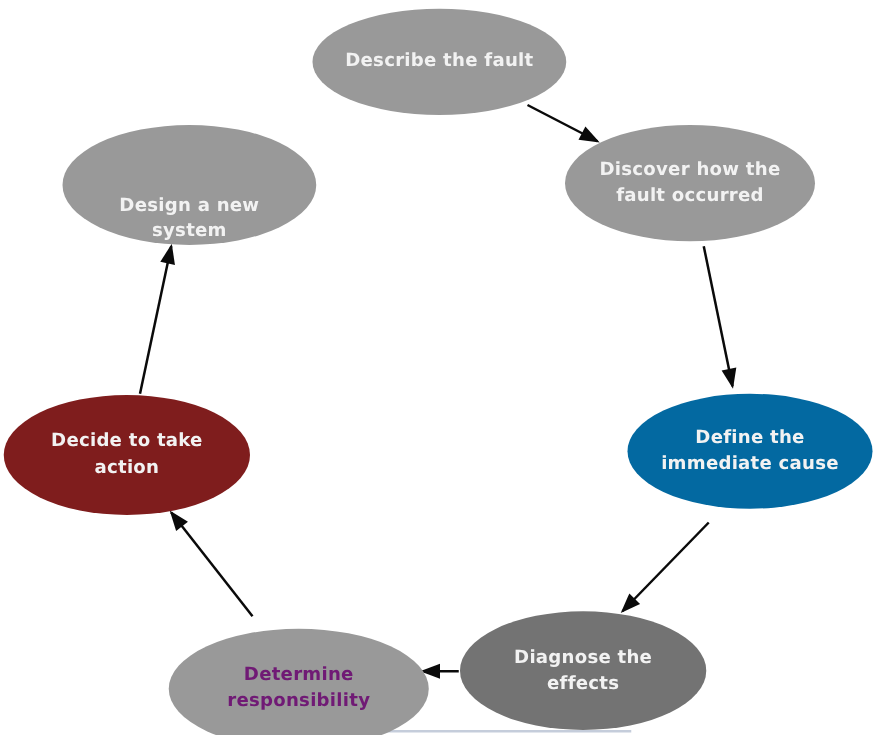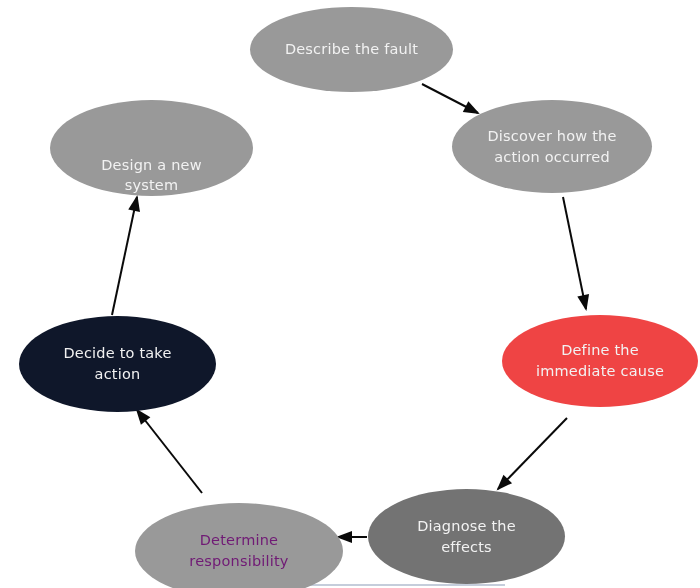--- a/index.html
+++ b/index.html
@@ -44,55 +44,55 @@
     left: 205px;
     top: 584px;
     width: 300px;
     height: 2px;
     background: rgba(150, 164, 190, 0.55);
   }
 </style>
 </head>
 <body>
 
-<div class="canvas" id="canvas" style="background: rgb(255, 255, 255);">
+<div class="canvas" id="canvas" style="background: rgb(255, 255, 255); font-weight: bold;">
   <svg class="arrow-layer" id="arrow-layer" viewBox="0 0 700 588" xmlns="http://www.w3.org/2000/svg">
     <defs>
       <marker id="arrowhead" markerUnits="userSpaceOnUse" markerWidth="18" markerHeight="14" refX="15" refY="7" orient="auto">
         <path d="M1,1 L17,7 L1,13 Z" fill="#0a0a0a"></path>
       </marker>
     </defs>
   <line x1="422" y1="84" x2="478" y2="113" stroke="#0a0a0a" stroke-width="2" marker-end="url(#arrowhead)"></line>
       <line x1="563" y1="197" x2="586" y2="309" stroke="#0a0a0a" stroke-width="2" marker-end="url(#arrowhead)"></line>
       <line x1="567" y1="418" x2="498" y2="489" stroke="#0a0a0a" stroke-width="2" marker-end="url(#arrowhead)"></line>
       <line x1="367" y1="537" x2="338" y2="537" stroke="#0a0a0a" stroke-width="2" marker-end="url(#arrowhead)"></line>
       <line x1="202" y1="493" x2="137" y2="410" stroke="#0a0a0a" stroke-width="2" marker-end="url(#arrowhead)"></line>
       <line x1="112" y1="315" x2="137" y2="197" stroke="#0a0a0a" stroke-width="2" marker-end="url(#arrowhead)"></line>
     </svg>
   <div class="artifact-line"></div>
 <div class="node" style="left: 250px; top: 7px; width: 203px; height: 85px; background: rgb(153, 153, 153); color: rgb(242, 242, 242);">
       <span class="node-label">Describe the fault</span>
     </div>
     <div class="node" style="left: 452px; top: 100px; width: 200px; height: 93px; background: rgb(153, 153, 153); color: rgb(242, 242, 242);">
       <span class="node-label">Discover how the
-action occurred</span>
+fault occurred</span>
     </div>
-    <div class="node" style="left: 502px; top: 315px; width: 196px; height: 92px; background: #ef4444; color: rgb(242, 242, 242); align-items: center;">
+    <div class="node" style="left: 502px; top: 315px; width: 196px; height: 92px; background: #0369a1; color: rgb(242, 242, 242); align-items: center;">
       <span class="node-label">Define the
 immediate cause</span>
     </div>
     <div class="node" style="left: 368px; top: 489px; width: 197px; height: 95px; background: #737373; color: rgb(242, 242, 242);">
       <span class="node-label">Diagnose the
 effects</span>
     </div>
     <div class="node" style="left: 135px; top: 503px; width: 208px; height: 96px; background: rgb(153, 153, 153); color: #701a75; text-align: center;">
       <span class="node-label">Determine
 responsibility</span>
     </div>
-    <div class="node" style="left: 19px; top: 316px; width: 197px; height: 96px; background: #0f172a; color: rgb(242, 242, 242);">
+    <div class="node" style="left: 3px; top: 316px; width: 197px; height: 96px; background: #7f1d1d; color: rgb(242, 242, 242);">
       <span class="node-label">Decide to take
 action</span>
     </div>
     <div class="node" style="left: 50px; top: 100px; width: 203px; height: 96px; background: rgb(153, 153, 153); color: rgb(242, 242, 242); align-items: flex-end;">
       <span class="node-label">Design a new
 system</span>
     </div>
   </div>
 
 </body></html>

